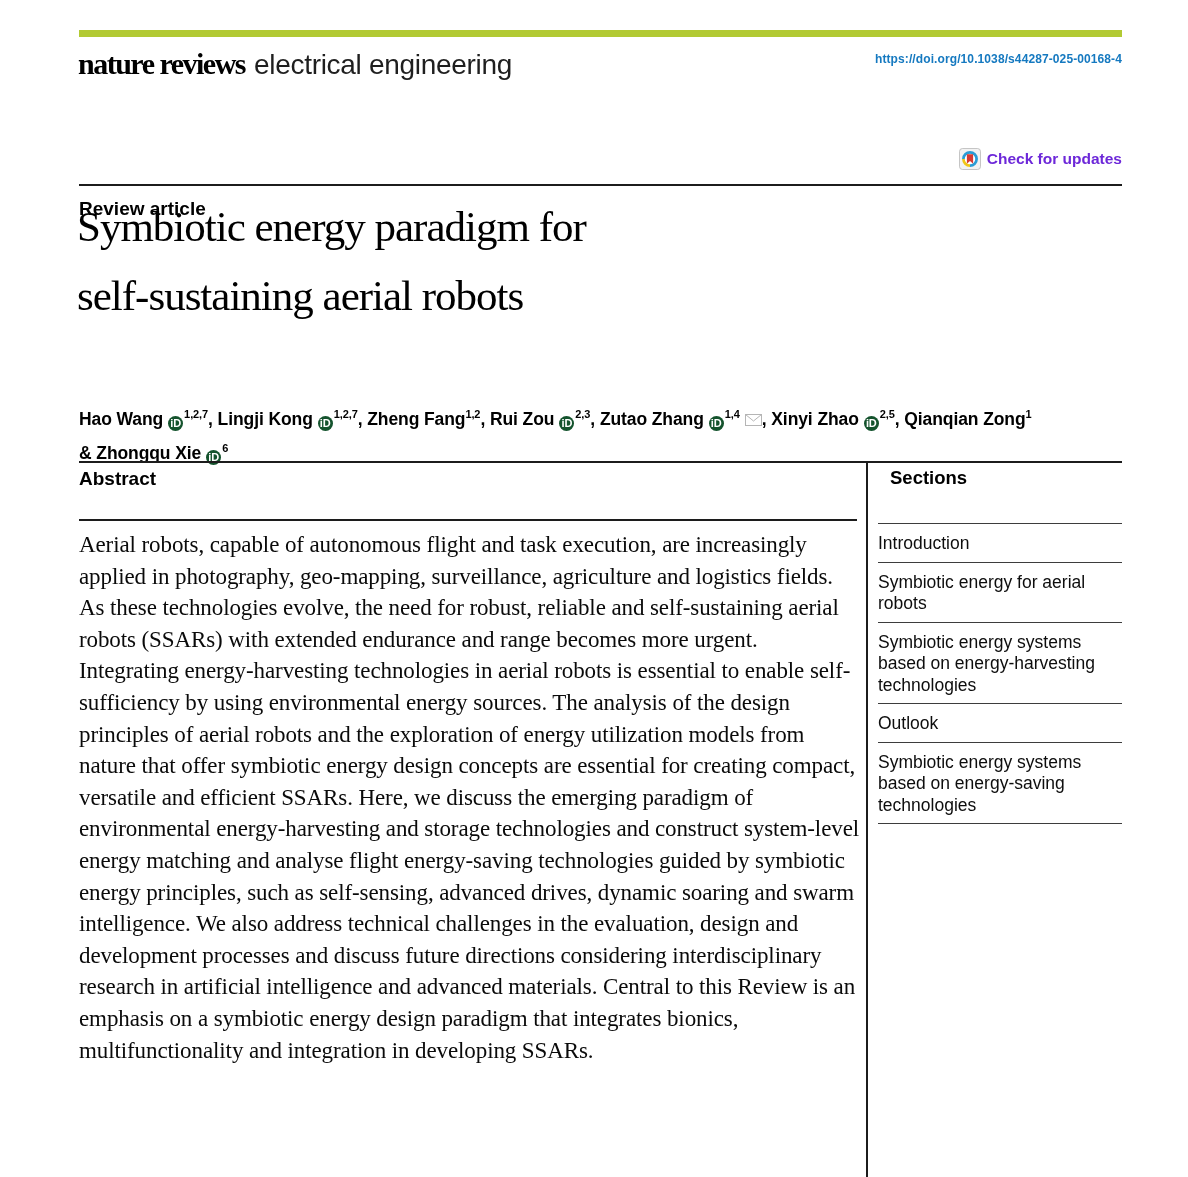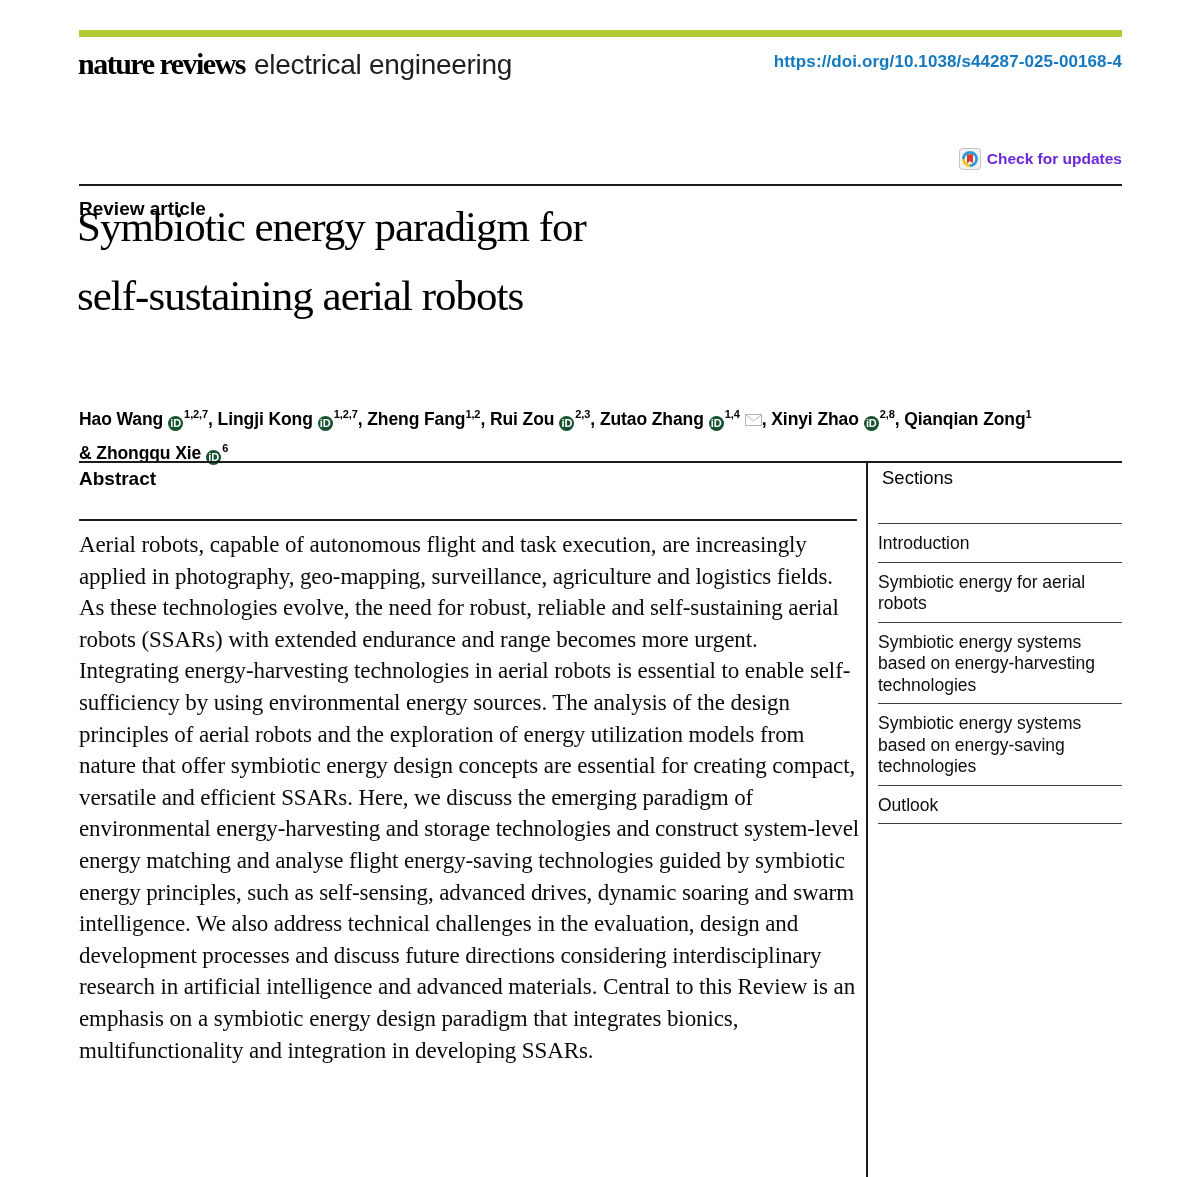--- a/index.html
+++ b/index.html
@@ -14,21 +14,21 @@
   .masthead { position:absolute; left:78px; top:47px; white-space:nowrap; }
   .brand-bold {
     font-family:"Liberation Serif", serif; font-weight:700; font-size:30px;
     letter-spacing:-1.5px; color:#000;
   }
   .brand-light {
     font-family:"Liberation Sans", sans-serif; font-weight:400; font-size:28px;
     letter-spacing:-0.3px; color:#1f1f1f; margin-left:9px;
   }
   .doi-link {
-    position:absolute; right:66px; top:52px; font-size:17px; font-weight:700;
+    position:absolute; right:66px; top:52px; font-size:12px; font-weight:700;
     color:#1579c0; text-decoration:none; letter-spacing:0.1px;
   }
 
   
   .article-type { position:absolute; left:79px; top:150px; font-size:19px; font-weight:700;margin-top:48px; }
   .check-updates {
     position:absolute; right:66px; top:148px; display:flex; align-items:center; gap:6px;
     font-size:15.5px; font-weight:700; color:#6d28d9; cursor:pointer;
   }
   .rule-header { position:absolute; left:79px; top:184px; width:1043px; height:2px; background:#1c1c1c; }
@@ -63,21 +63,21 @@
   .rule-abstract { position:absolute; left:79px; top:519px; width:778px; height:1.5px; background:#1c1c1c; }
   .abstract-text {
     position:absolute; left:79px; top:529px; width:782px;
     font-family:"Liberation Serif", serif; font-size:23px; line-height:31.6px;
     color:#0a0a0a; letter-spacing:-0.1px;
   }
 
   
   .v-divider { position:absolute; left:866px; top:461px; width:1.5px; height:716px; background:#1c1c1c; }
   .sidebar { position:absolute; left:878px; top:467px; width:244px; }
-  .sidebar-heading { font-size:18.5px; font-weight:400; margin:0 0 34px 4px; }
+  .sidebar-heading { font-size:18.5px; font-weight:700; margin:0 0 34px 12px; }
   .section-item {
     border-top:1px solid #3d3d3d; padding:9px 0 7px 0;
     font-size:17.5px; line-height:21.5px; font-weight:500; color:#0d0d0d; cursor:pointer;
   }
   .section-item:last-child { border-bottom:1px solid #3d3d3d; }
 </style>
 </head>
 <body>
 
 <div class="page">
@@ -108,34 +108,34 @@
   <div class="rule-header"></div>
 
   <h1 class="title" style="margin:0;">
     <div>Symbiotic energy paradigm for</div>
     <div>self-sustaining aerial robots</div>
   </h1>
 
   <div class="authors" id="authors"><span class="author">Hao Wang<span class="orcid-icon">iD</span><sup>1,2,7</sup></span>, <span class="author">Lingji Kong<span class="orcid-icon">iD</span><sup>1,2,7</sup></span>, <span class="author">Zheng Fang<sup>1,2</sup></span>, <span class="author">Rui Zou<span class="orcid-icon">iD</span><sup>2,3</sup></span>, <span class="author">Zutao Zhang<span class="orcid-icon">iD</span><sup>1,4</sup><span class="email-icon"><svg width="17" height="12" viewBox="0 0 17 12">
             <rect x="0.5" y="0.5" width="16" height="11" fill="none" stroke="#b5b5b5"></rect>
             <path d="M0.5 0.5 L8.5 7 L16.5 0.5" fill="none" stroke="#b5b5b5"></path>
-          </svg></span></span>, <span class="author">Xinyi Zhao<span class="orcid-icon">iD</span><sup>2,8</sup></span>, <span class="author">Qianqian Zong<sup>1</sup></span> <span class="author">&amp; Zhongqu Xie<span class="orcid-icon">iD</span><sup>6</sup></span></div>
+          </svg></span></span>, <span class="author">Xinyi Zhao<span class="orcid-icon">iD</span><sup>2,5</sup></span>, <span class="author">Qianqian Zong<sup>1</sup></span> <span class="author">&amp; Zhongqu Xie<span class="orcid-icon">iD</span><sup>6</sup></span></div>
 
   <div class="rule-full"></div>
 
   <div class="abstract-heading">Abstract</div>
   <div class="rule-abstract"></div>
   <p class="abstract-text" style="margin:0;">Aerial robots, capable of autonomous flight and task execution, are increasingly applied in photography, geo-mapping, surveillance, agriculture and logistics fields. As these technologies evolve, the need for robust, reliable and self-sustaining aerial robots (SSARs) with extended endurance and range becomes more urgent. Integrating energy-harvesting technologies in aerial robots is essential to enable self-sufficiency by using environmental energy sources. The analysis of the design principles of aerial robots and the exploration of energy utilization models from nature that offer symbiotic energy design concepts are essential for creating compact, versatile and efficient SSARs. Here, we discuss the emerging paradigm of environmental energy-harvesting and storage technologies and construct system-level energy matching and analyse flight energy-saving technologies guided by symbiotic energy principles, such as self-sensing, advanced drives, dynamic soaring and swarm intelligence. We also address technical challenges in the evaluation, design and development processes and discuss future directions considering interdisciplinary research in artificial intelligence and advanced materials. Central to this Review is an emphasis on a symbiotic energy design paradigm that integrates bionics, multifunctionality and integration in developing SSARs.</p>
 
   <div class="v-divider"></div>
 
   <div class="sidebar">
     <div class="sidebar-heading">Sections</div>
     <div id="section-items">
         <div class="section-item">Introduction</div>
         <div class="section-item">Symbiotic energy for aerial robots</div>
         <div class="section-item">Symbiotic energy systems based on energy-harvesting technologies</div>
+        <div class="section-item">Outlook</div>
         <div class="section-item">Symbiotic energy systems based on energy-saving technologies</div>
-        <div class="section-item">Outlook</div>
       </div>
   </div>
 
 </div>
 
 </body></html>

